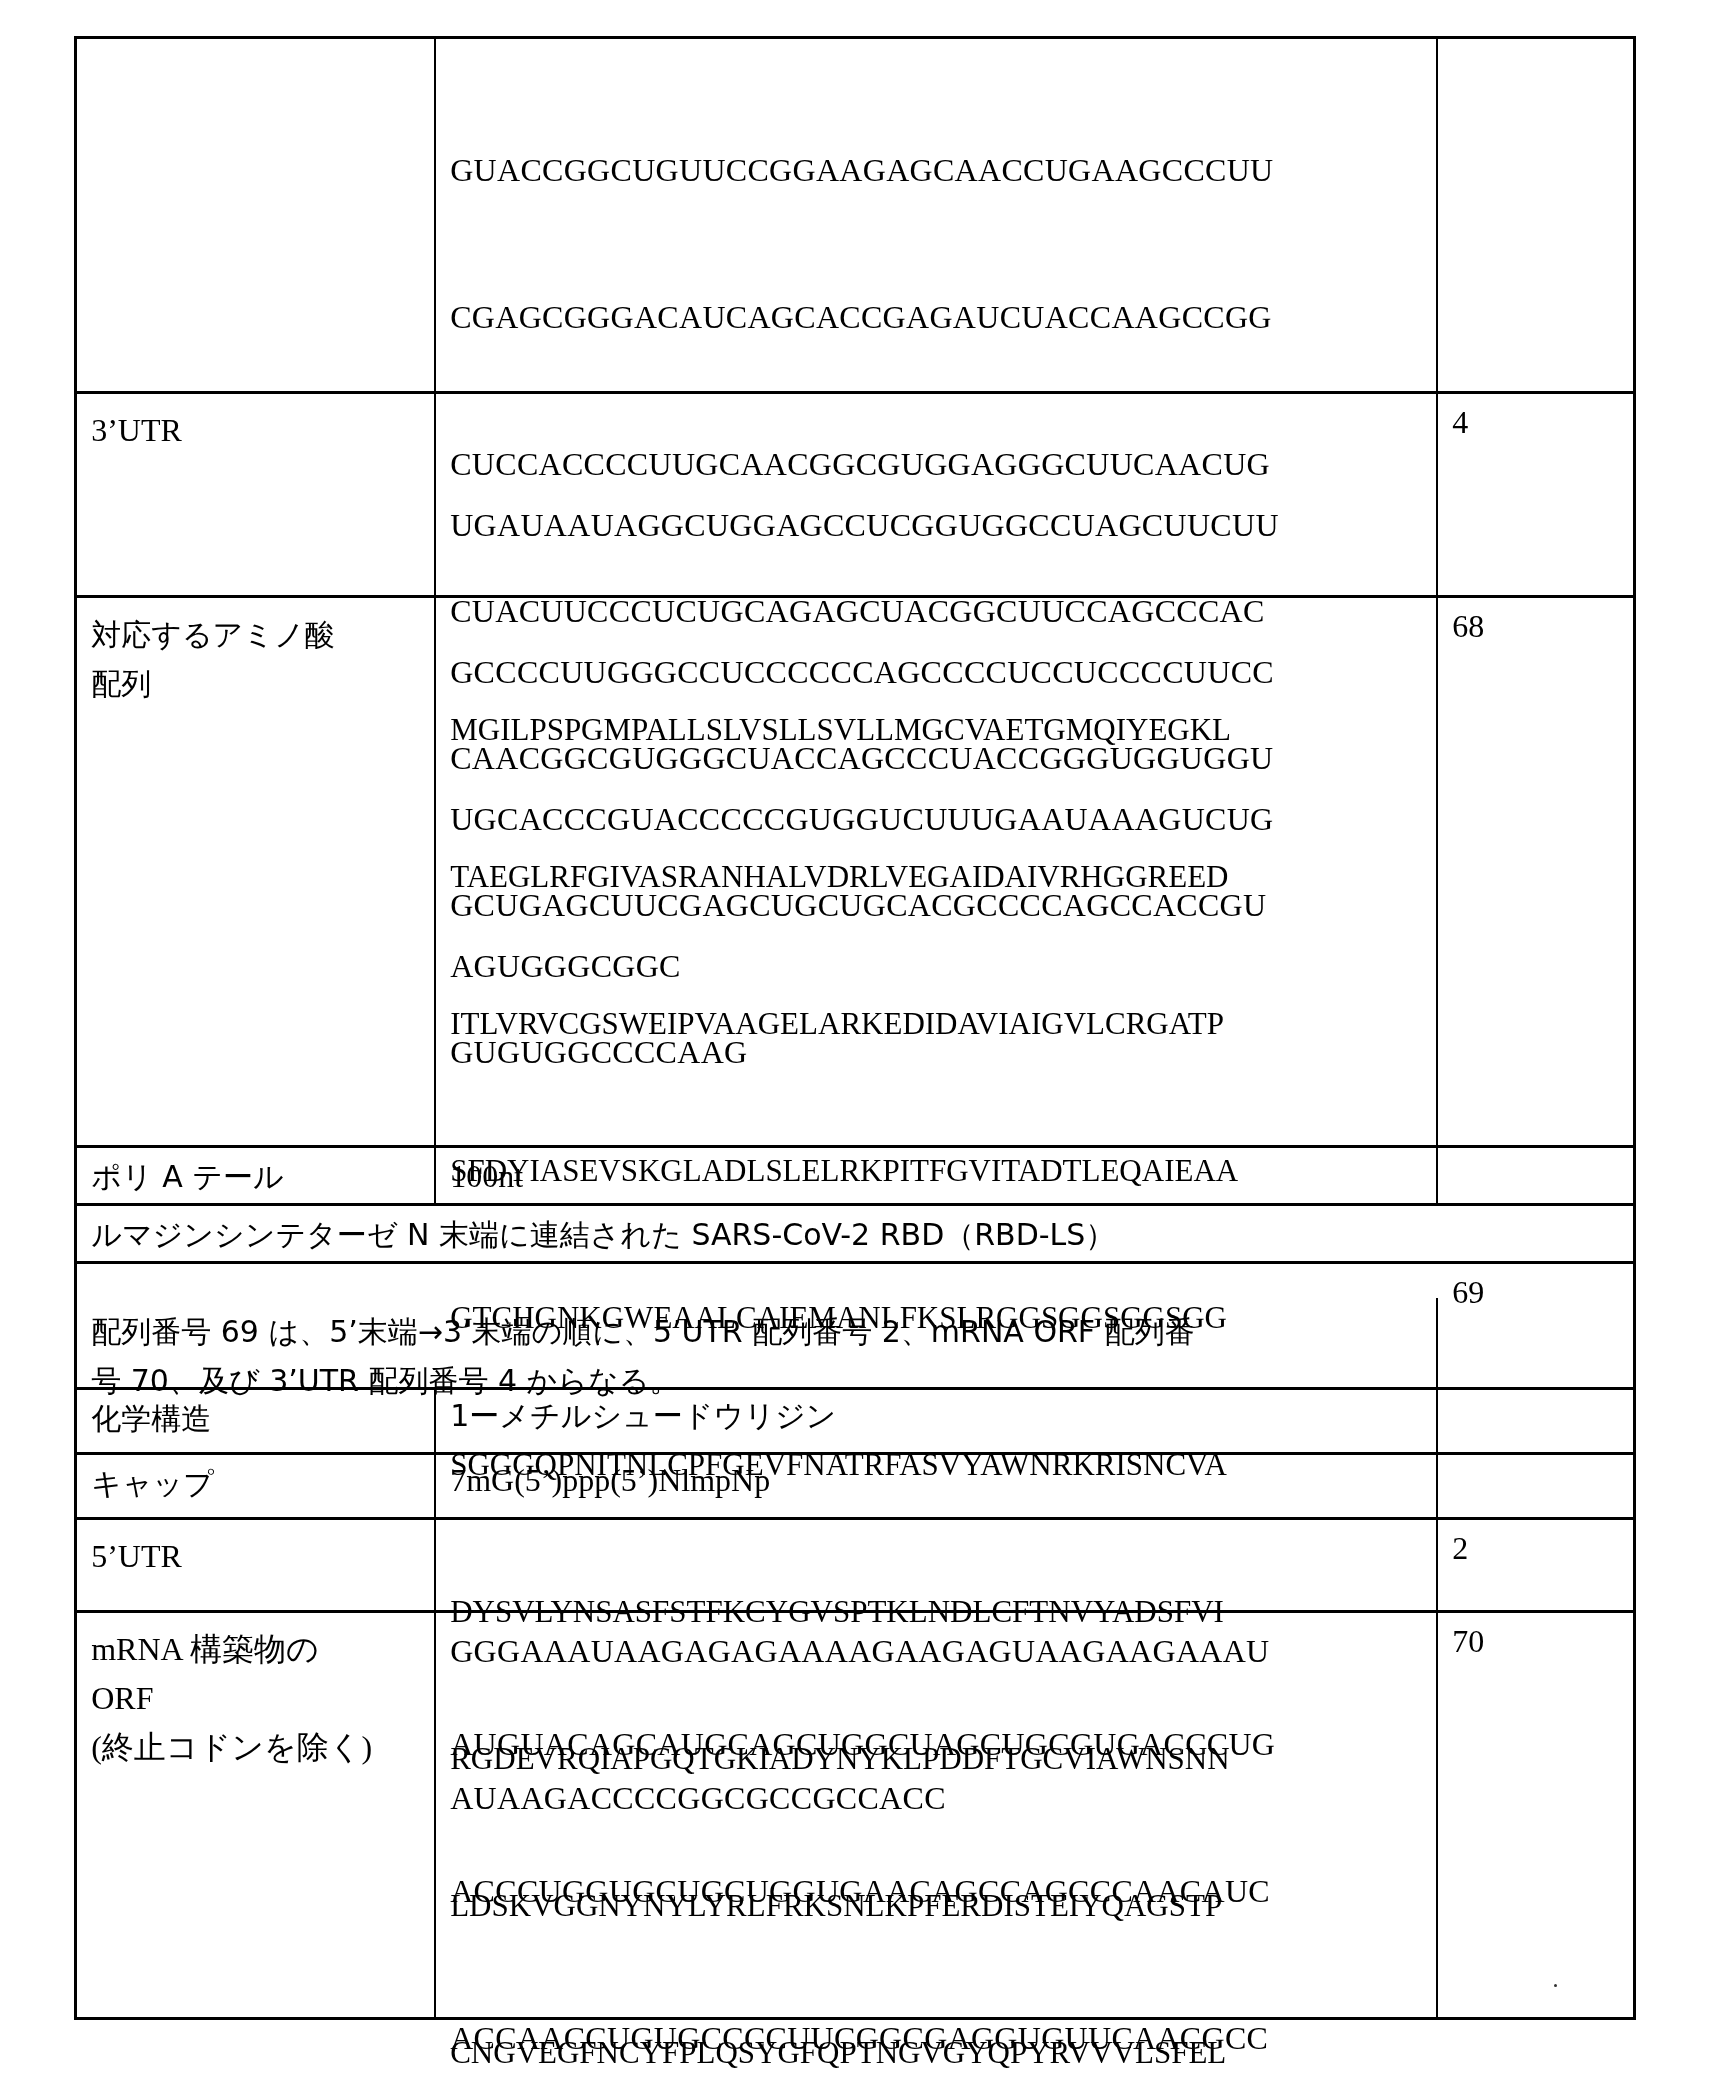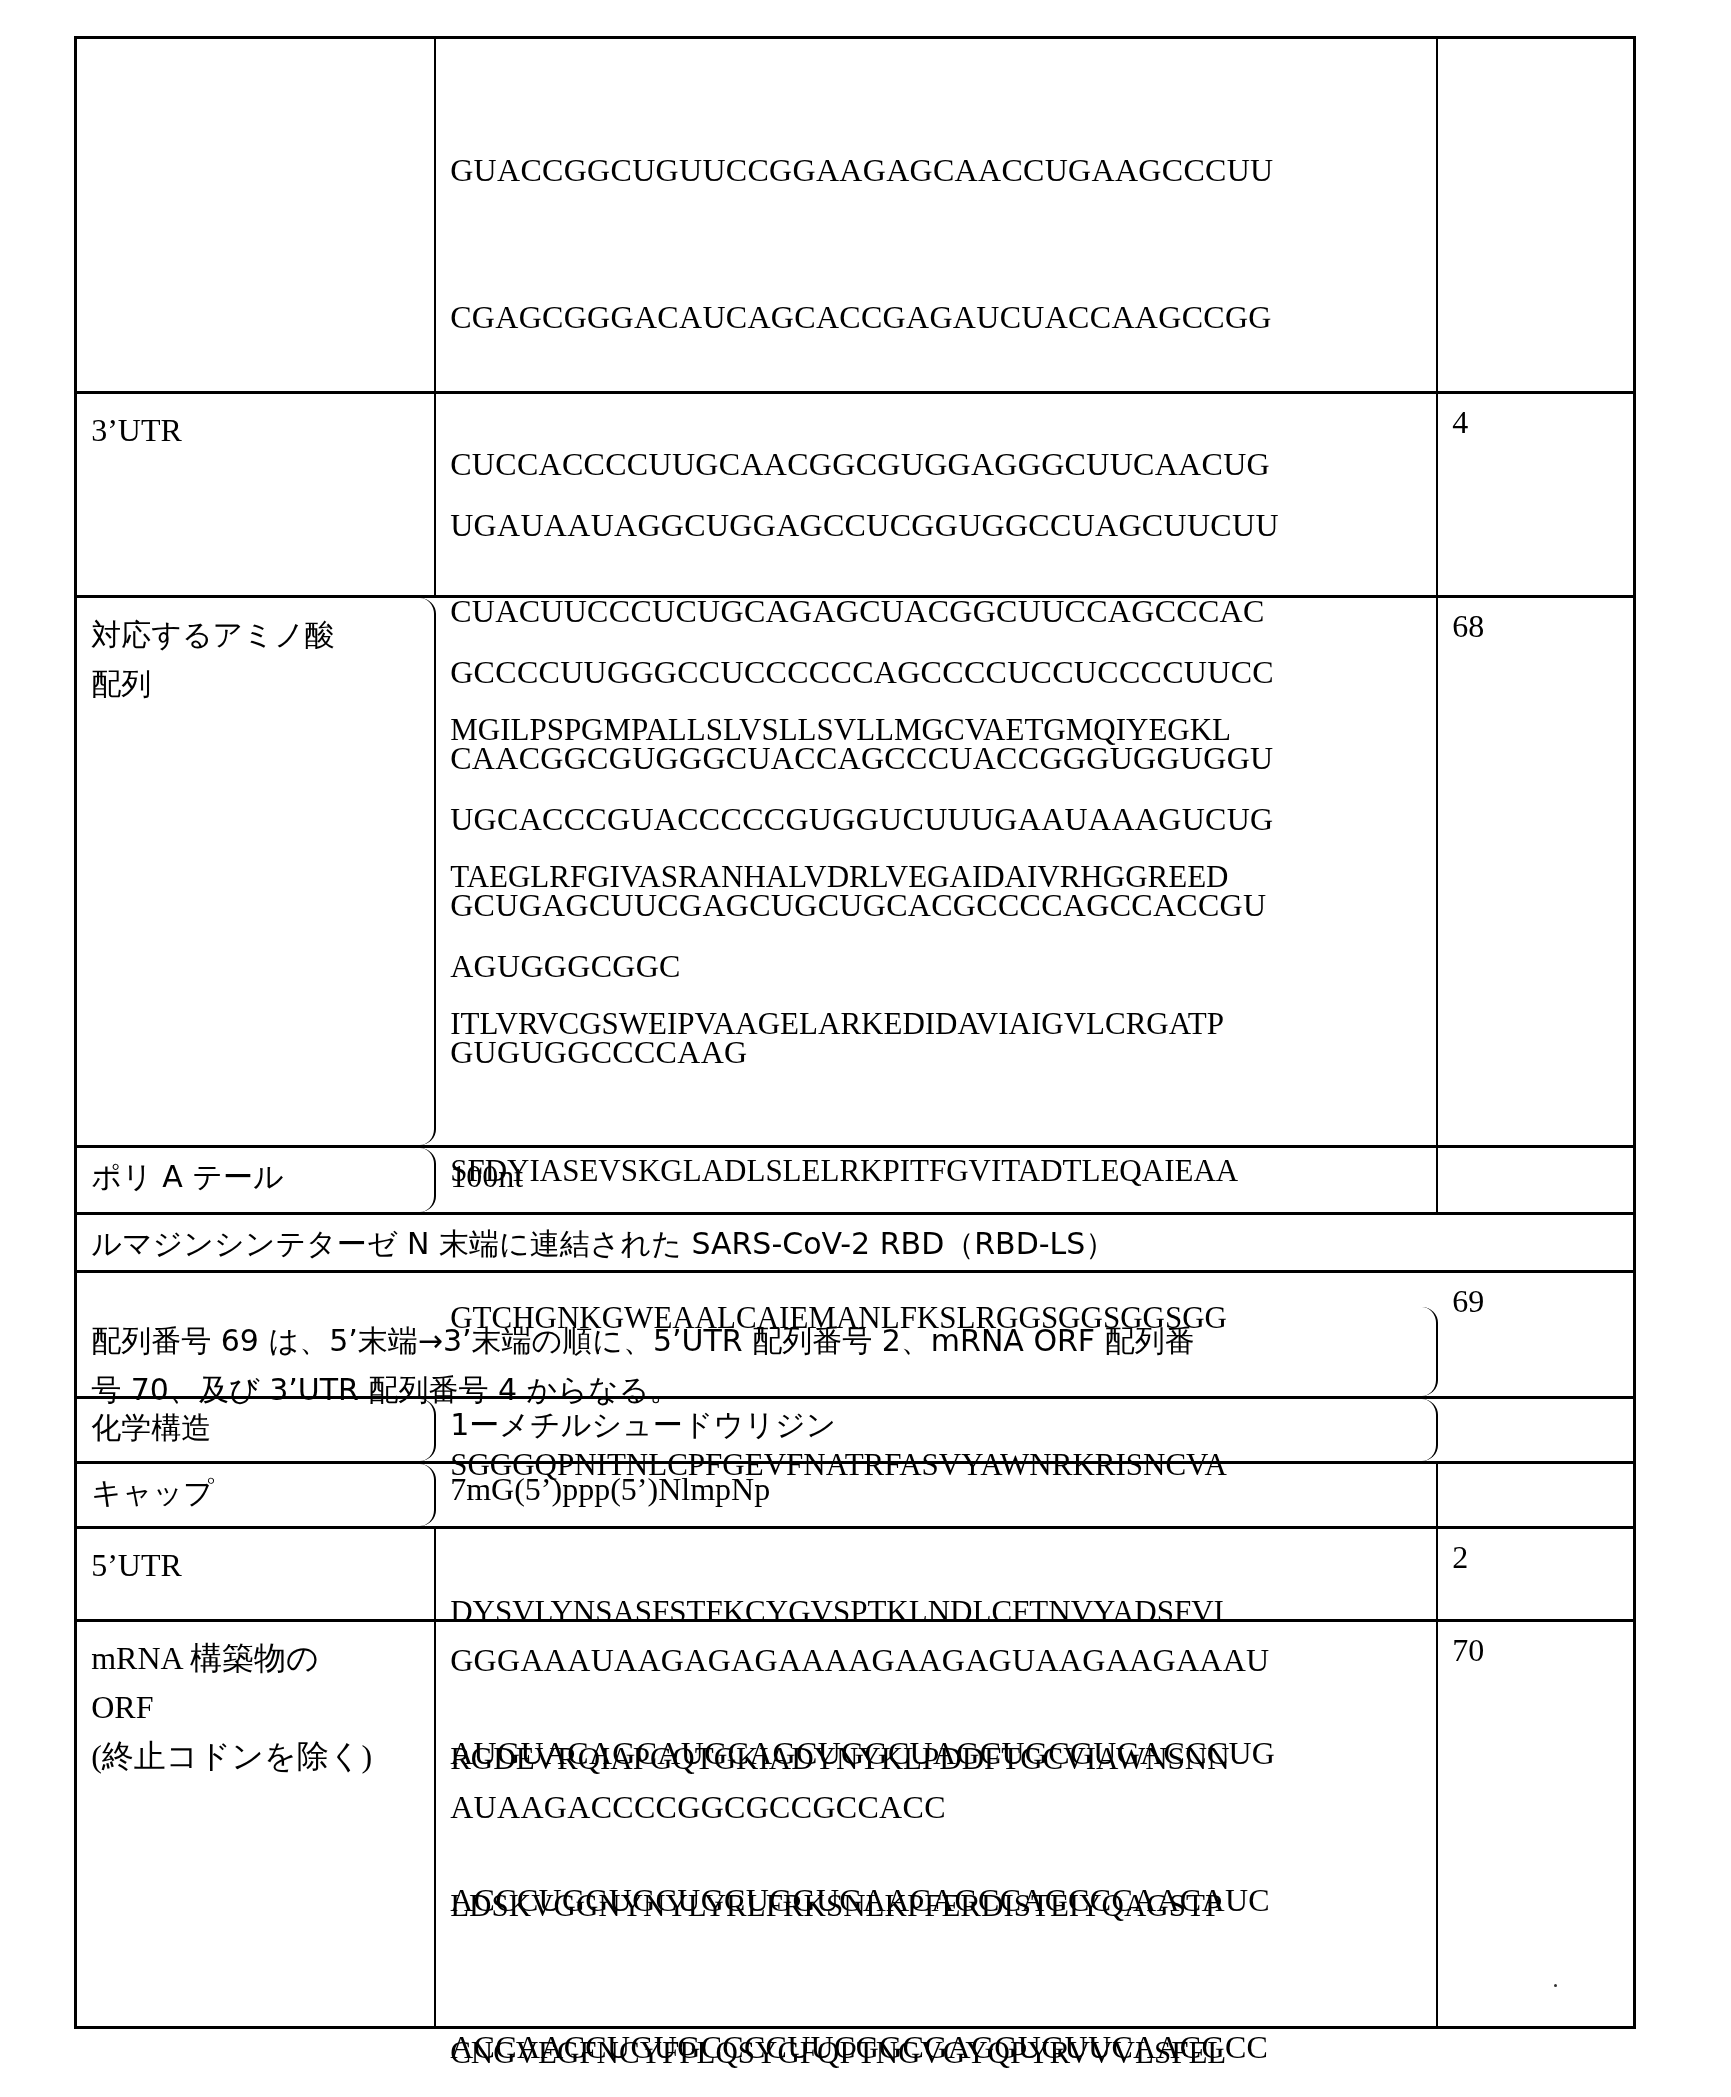--- a/index.html
+++ b/index.html
@@ -9,21 +9,21 @@
   .row { display: flex; border-top: 3.2px solid #000; box-sizing: border-box; }
   .row:first-child { border-top: none; }
   .c1 { width: 359px; border-right: 2.6px solid #000; box-sizing: border-box; padding: 11.6px 11.6px 6.5px 14.2px; }
   .c2 { width: 1002px; border-right: 2.6px solid #000; box-sizing: border-box; padding: 9px 11.6px 6.5px 14.2px; }
   .c3 { flex: 1; box-sizing: border-box; padding: 9px 14.2px; }
   .wide { flex: 1; box-sizing: border-box; padding: 9px 11.6px 6.5px 14.2px; }
   .desc { width: 1361px; border-right: 2.6px solid #000; box-sizing: border-box; padding: 9px 11.6px 6.5px 14.2px; margin-top: 34px; }
   .txt { font-size: 32px; line-height: 49px; }
   .seq { font-size: 32px; line-height: 49px; letter-spacing: 0.3px; white-space: pre; }
   .seq div { height: 49px; }
-  .jp { font-family: "DejaVu Sans", sans-serif; font-size: 30px; line-height: 49px; border-radius: 16px; }
+  .jp { font-family: "DejaVu Sans", sans-serif; font-size: 30px; line-height: 49px; }
   .num { font-size: 32px; line-height: 39px; }
   .dot { position: absolute; left: 1554px; top: 1984px; width: 3.2px; height: 3.2px; background: #333; border-radius: 50%; }
 </style>
 </head>
 <body>
 
 <div class="tbl">
 
   <div class="row" style="height:352px;">
     <div class="c1"></div>
@@ -64,21 +64,21 @@
       <div>SGGGQPNITNLCPFGEVFNATRFASVYAWNRKRISNCVA</div>
       <div>DYSVLYNSASFSTFKCYGVSPTKLNDLCFTNVYADSFVI</div>
       <div>RGDEVRQIAPGQTGKIADYNYKLPDDFTGCVIAWNSNN</div>
       <div>LDSKVGGNYNYLYRLFRKSNLKPFERDISTEIYQAGSTP</div>
       <div>CNGVEGFNCYFPLQSYGFQPTNGVGYQPYRVVVLSFEL</div>
       
     </div>
     <div class="c3 num">68</div>
   </div>
 
-  <div class="row" style="height:67px;">
+  <div class="row" style="height:58px;">
     <div class="c1 jp" style="padding-top:3.9px;">ポリ A テール</div>
     <div class="c2 txt" style="padding-top:3.9px;">100nt</div>
     <div class="c3 num"></div>
   </div>
 
   <div class="row" style="height:58px;">
     <div class="wide jp" style="padding-top:3.9px;">ルマジンシンテターゼ N 末端に連結された SARS-CoV-2 RBD（RBD-LS）</div>
   </div>
 
   <div class="row" style="height:126px;">

